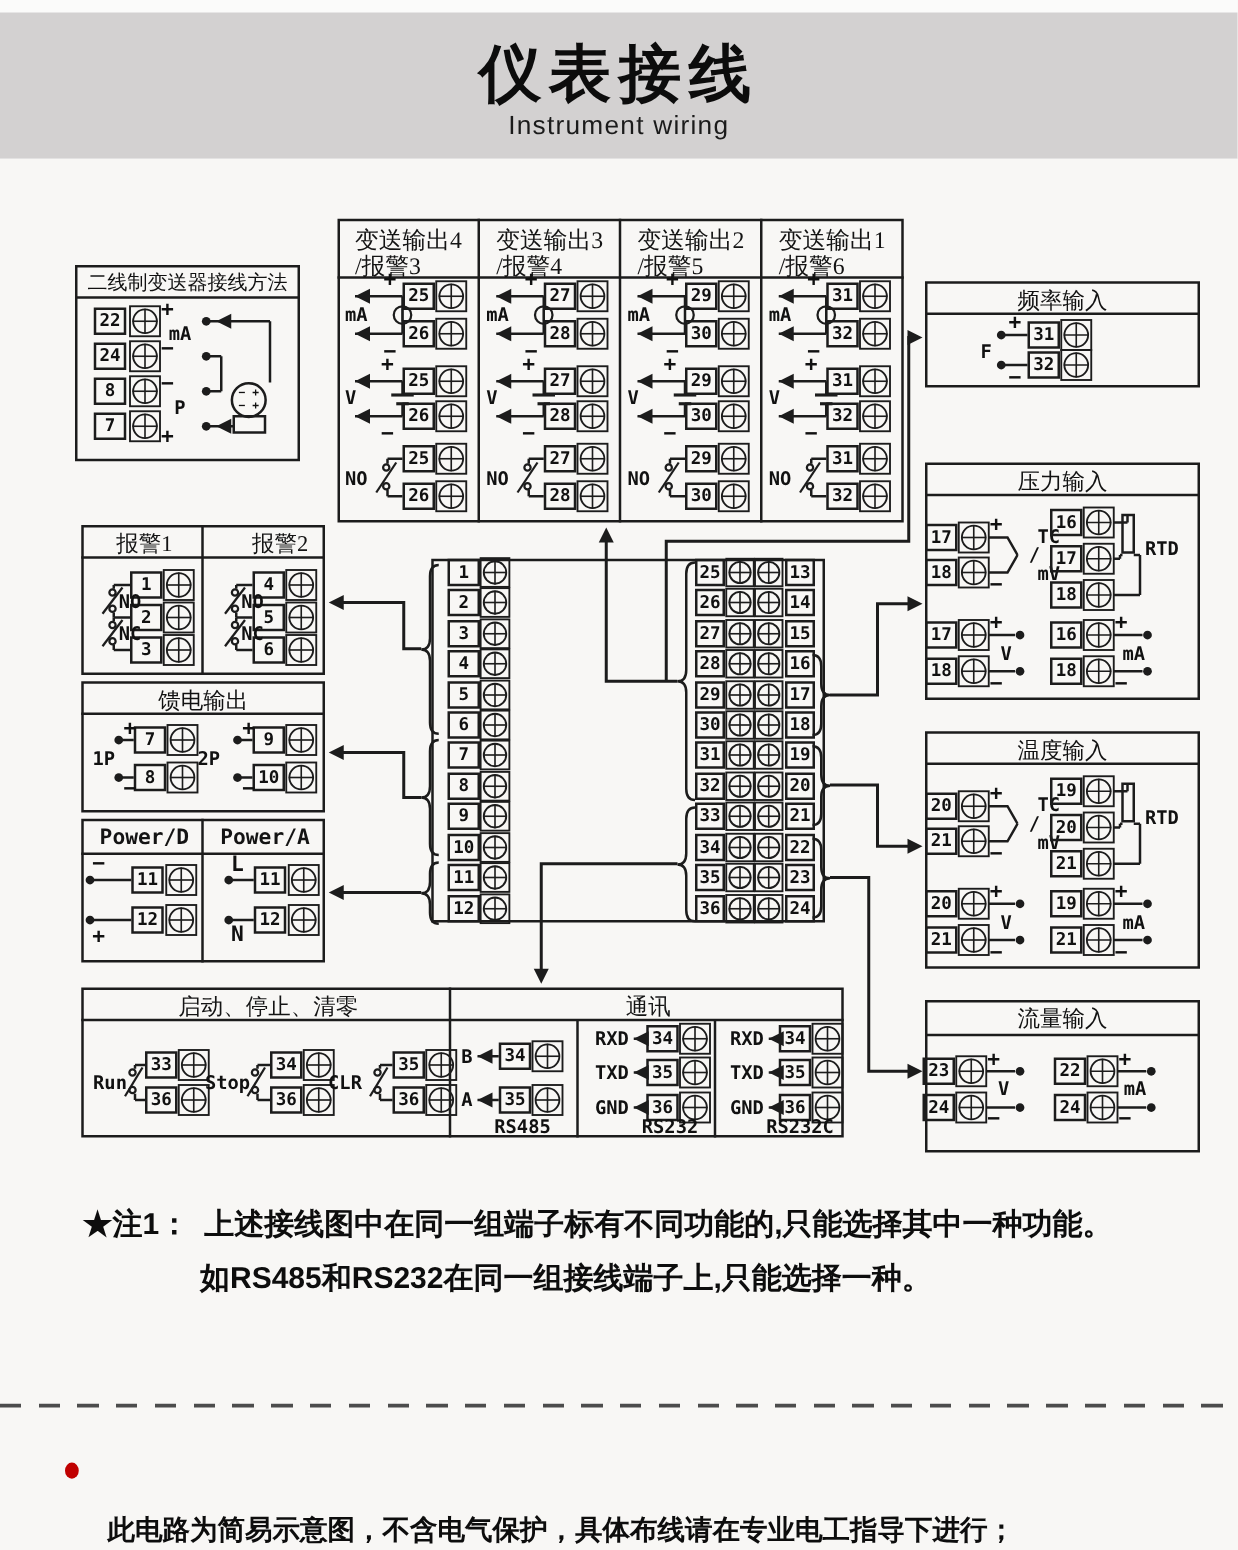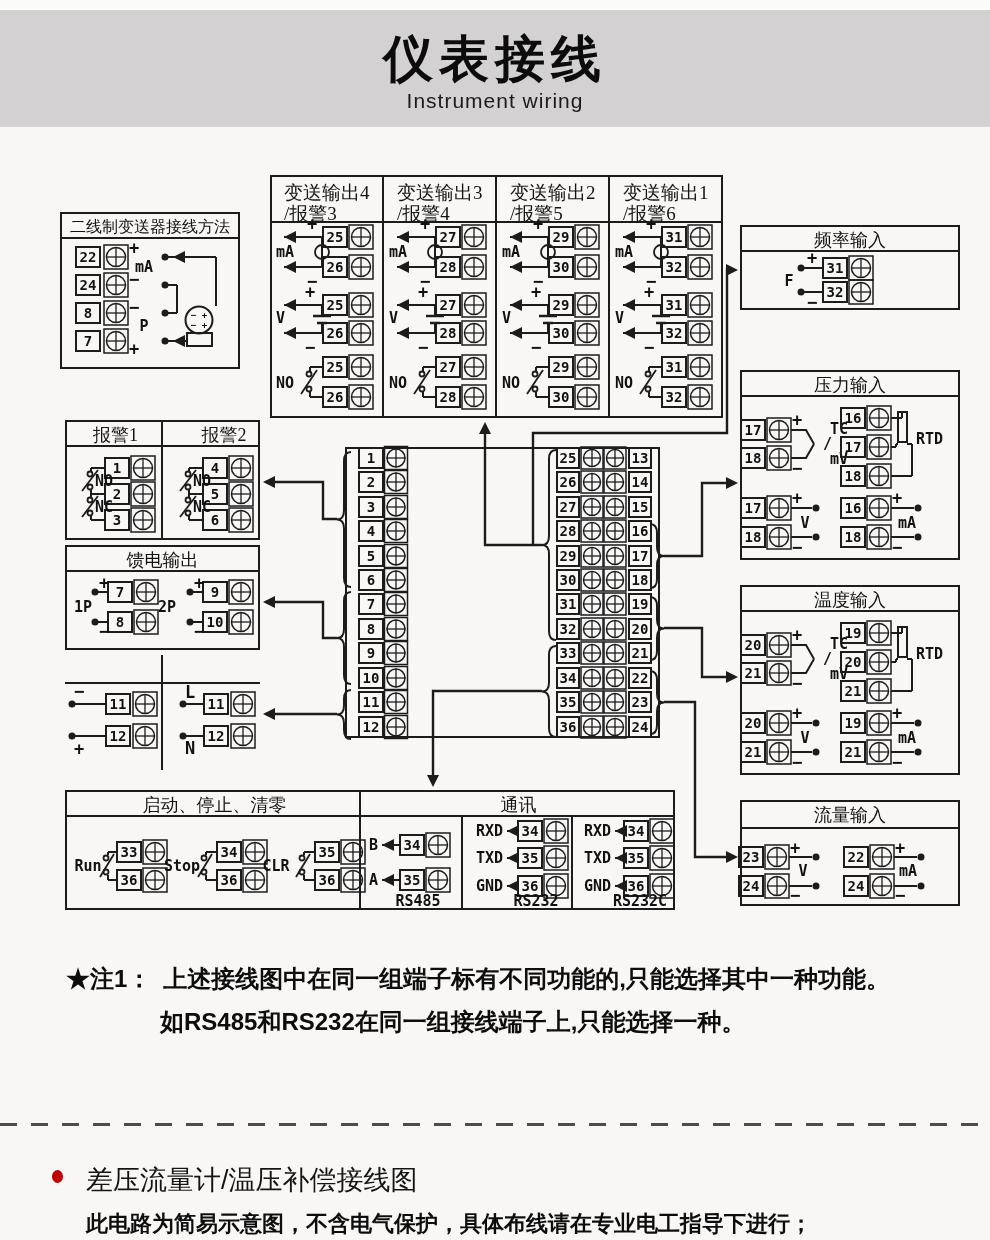--- a/index.html
+++ b/index.html
@@ -813,48 +813,51 @@
 
   <div class="box" style="left:65px;top:420px;width:195px;height:120px">
     <div class="half" style="left:0;width:97px">报警1</div>
     <div class="half" style="left:97px;width:120px">报警2</div>
   </div>
 
   <div class="box" style="left:65px;top:545px;width:195px;height:105px">
     <div class="btitle">馈电输出</div>
   </div>
 
+  <div class="box" style="left:65px;top:655px;width:195px;height:115px">
+    <div class="half mono" style="left:0;width:97px;font-size:17px">Power/D</div>
+    <div class="half mono" style="left:97px;width:96px;font-size:17px">Power/A</div>
+  </div>
 
   <div class="box" style="left:345px;top:447px;width:315px;height:291px"></div>
 
   <div class="box" style="left:740px;top:585px;width:220px;height:190px">
     <div class="btitle">温度输入</div>
   </div>
 
   <div class="box" style="left:740px;top:370px;width:220px;height:190px">
     <div class="btitle">压力输入</div>
   </div>
 
-  <div class="box" style="left:740px;top:800px;width:220px;height:106px">
+  <div class="box" style="left:740px;top:800px;width:220px;height:122px">
     <div class="btitle">流量输入</div>
   </div>
 
   <div class="box" style="left:65px;top:790px;width:610px;height:120px">
     <div class="half" style="left:0;width:295px">启动、停止、清零</div>
     <div class="half" style="left:295px;width:313px">通讯</div>
   </div>
 
   <div class="note" style="left:66px;top:963px">
     <span>★注1：</span><span style="margin-left:12px">上述接线图中在同一组端子标有不同功能的,只能选择其中一种功能。</span>
   </div>
   <div class="note" style="left:160px;top:1006px">如RS485和RS232在同一组接线端子上,只能选择一种。</div>
 
   <div class="dash"></div>
   <div class="bullet"></div>
-  <div class="h2row">差压流量计/温压补偿接线图</div>
   <div class="bodyrow">此电路为简易示意图，不含电气保护，具体布线请在专业电工指导下进行；</div>
 <div class="tnum" style="left: 75px; top: 246px; width: 26px;">22</div>
     <div class="tnum" style="left: 75px; top: 274px; width: 26px;">24</div>
     <div class="tnum" style="left: 75px; top: 302px; width: 26px;">8</div>
     <div class="tnum" style="left: 75px; top: 330px; width: 26px;">7</div>
     <span class="dl sign" style="left: 134px; top: 248px; transform: translate(-50%, -50%);">+</span>
     <span class="dl " style="left: 144px; top: 267px; transform: translate(-50%, -50%);">mA</span>
     <span class="dl sign" style="left: 134px; top: 279px; transform: translate(-50%, -50%);">−</span>
     <span class="dl sign" style="left: 134px; top: 307px; transform: translate(-50%, -50%);">−</span>
     <span class="dl " style="left: 144px; top: 326px; transform: translate(-50%, -50%);">P</span>

